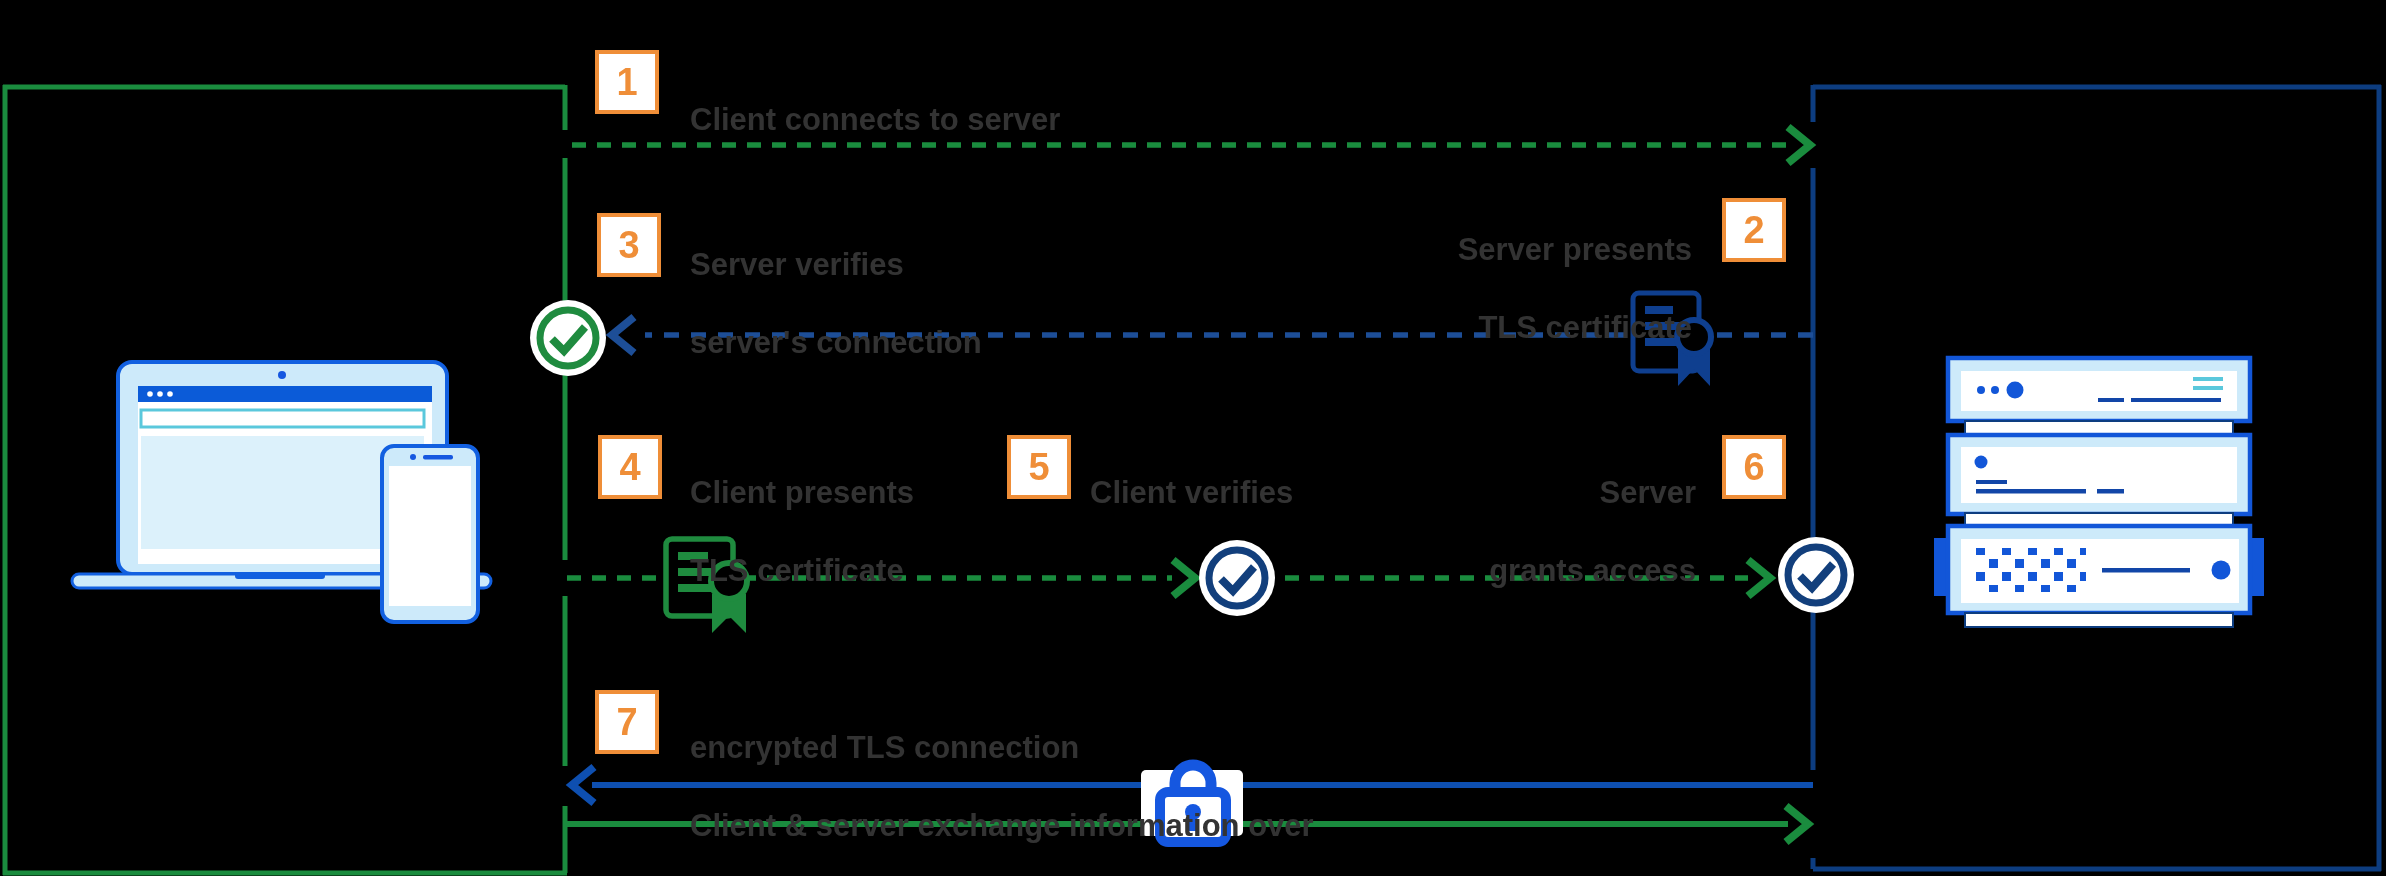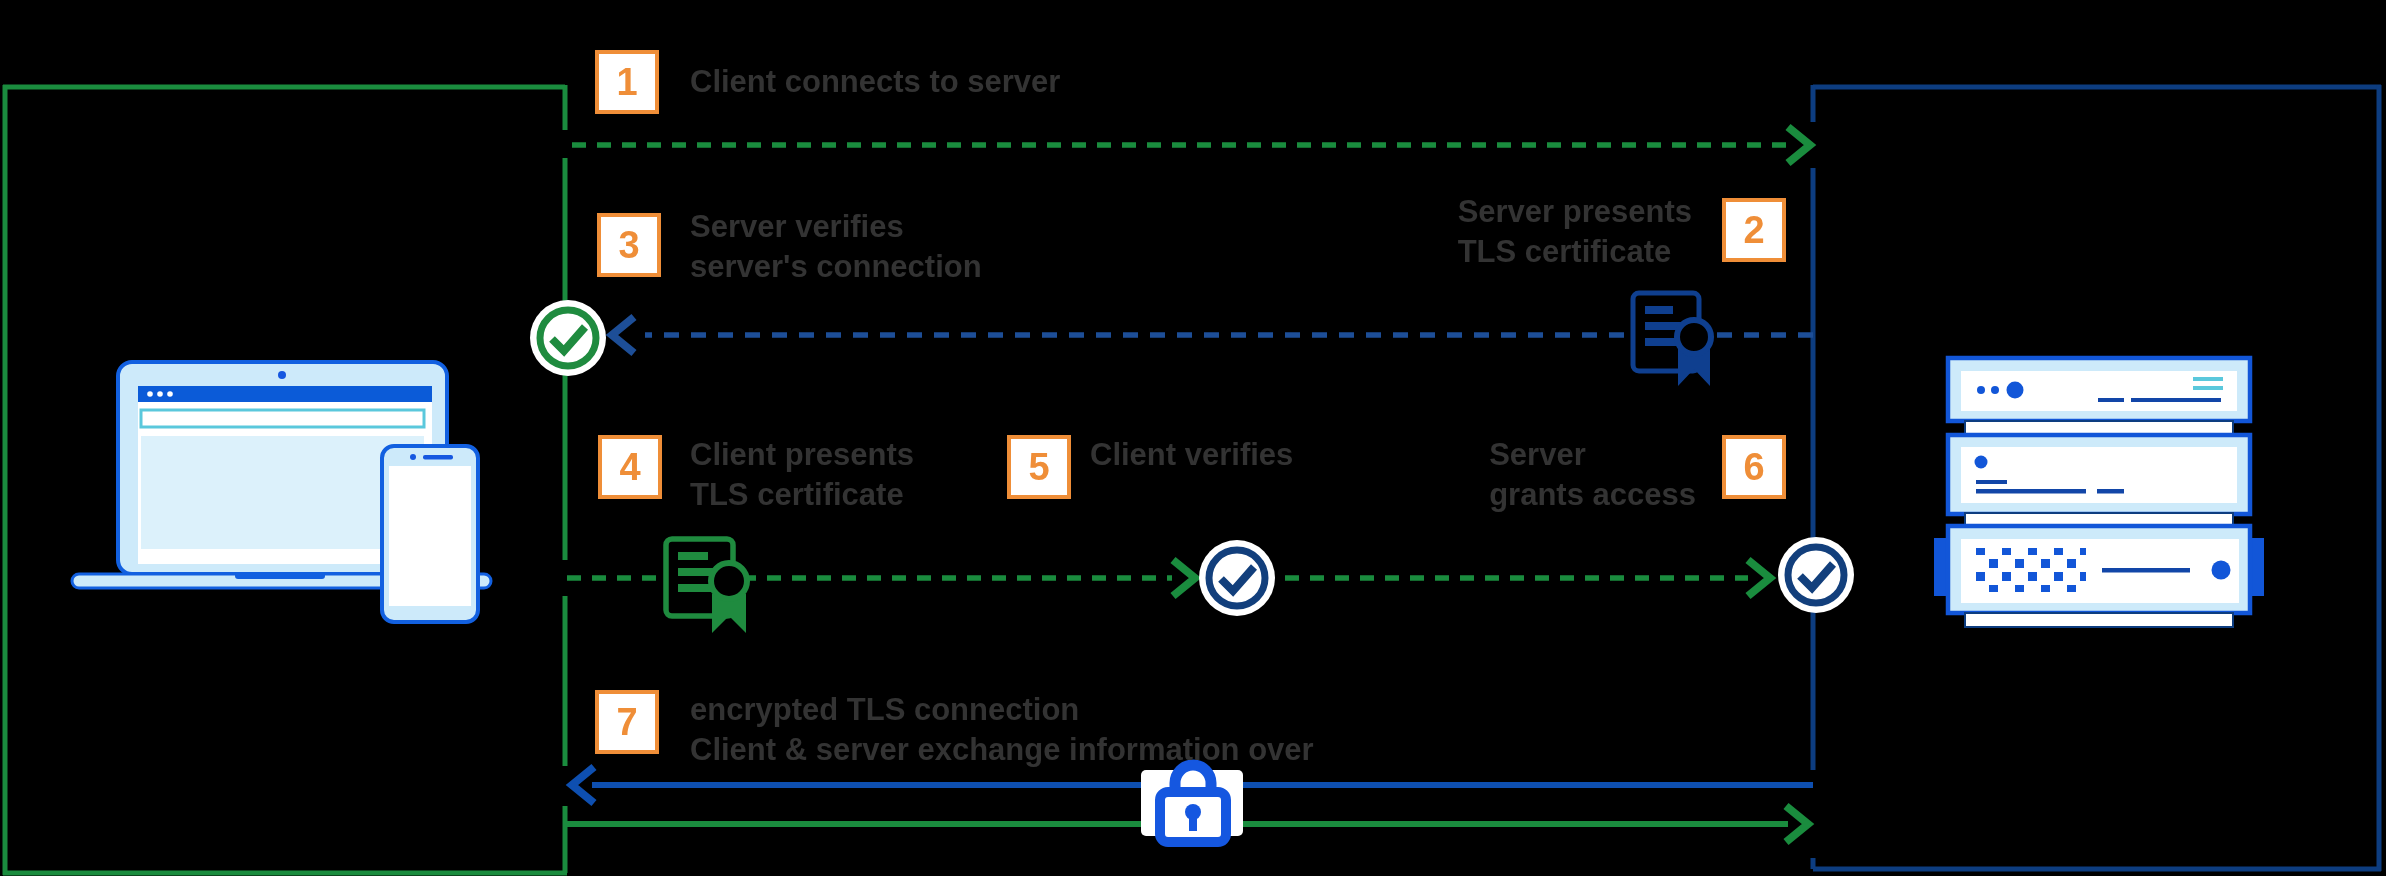--- a/index.html
+++ b/index.html
@@ -3,22 +3,22 @@
 <meta charset="utf-8">
 <style>
   html,body{margin:0;padding:0;background:#000;}
   .canvas{position:relative;width:2386px;height:876px;background:#000;overflow:hidden;
           font-family:"Liberation Sans",sans-serif;}
   svg{position:absolute;left:0;top:0;}
   .numbox{position:absolute;width:64px;height:64px;box-sizing:border-box;
           background:#fff;border:4px solid #EF8E38;display:flex;align-items:center;justify-content:center;
           font-weight:700;font-size:38px;color:#EF8E38;}
   .steptext{position:absolute;color:#333333;font-weight:700;font-size:31px;line-height:40px;white-space:nowrap;}
-  .steptext.right{text-align:left;}
-  .steptext span{display:block;}
+  .steptext.right{text-align:right;}
+  .steptext span{display:block;margin-top:38px;}
 </style>
 </head>
 <body>
 
 <div class="canvas">
 
   <svg width="2386" height="876" viewBox="0 0 2386 876">
     <defs>
       <pattern id="checker" width="26" height="26" patternUnits="userSpaceOnUse">
         <rect x="0" y="0" width="9" height="9" fill="#1256D8"></rect>

